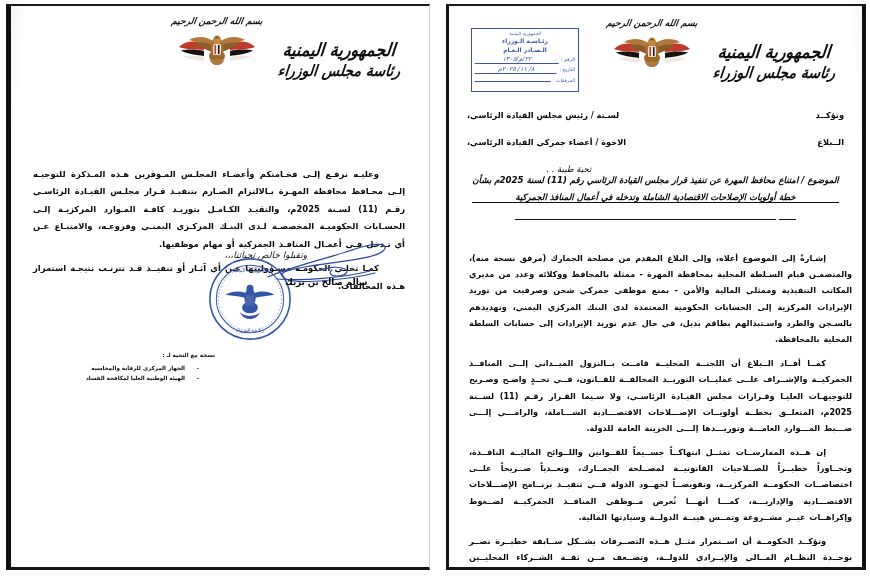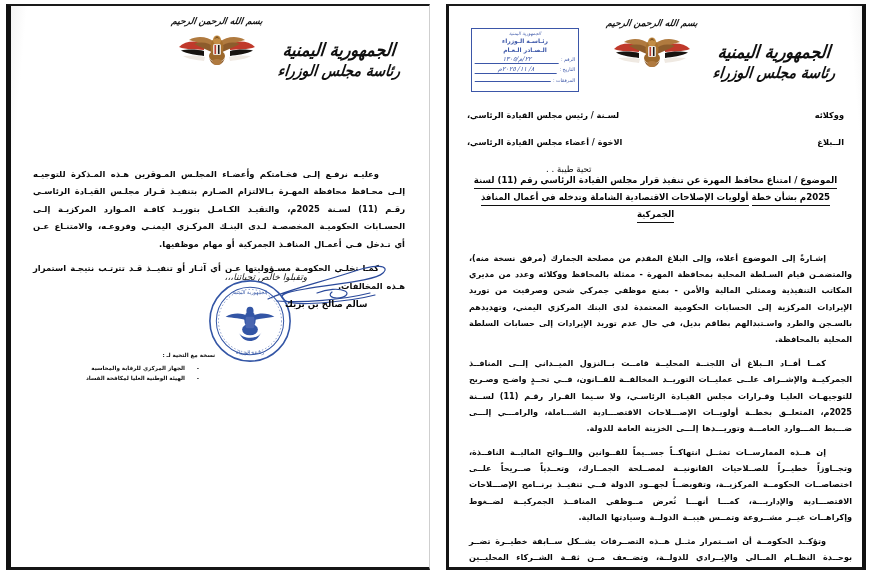--- a/index.html
+++ b/index.html
@@ -169,48 +169,50 @@
     margin-bottom: 17px;
   }
   .addr-main { }
   .addr-hon { }
   .greeting {
     text-align: center;
     margin-top: 6px;
     margin-right: 46%;
     font-family: "DejaVu Serif", "Liberation Serif", serif;
     font-weight: 400;
+    font-style: italic;
     font-size: 8.6px;
     letter-spacing: -0.3px;
   }
 
   
   .subject {
     position: absolute;
     top: 166px;
     right: 16px;
     left: 16px;
     font-size: 8.6px;
     font-weight: 700;
     color: #050505;
     line-height: 1.95;
     text-align: center;
   }
   .subject span {
     border-bottom: 1px solid #101010;
-    padding-bottom: 3px;
+    padding-bottom: 17px;
     display: inline;
+    font-style: italic;
   }
   .subj-l1 { display: block; }
   .subj-l2 { display: block; }
 
   
   .closing {
     position: absolute;
-    top: 266px;
+    top: 244px;
     right: 0;
     left: 0;
     height: 150px;
   }
   .regards {
     position: absolute;
     top: 0;
     right: 122px;
     font-family: "DejaVu Serif", "Liberation Serif", serif;
     font-style: italic;
@@ -459,26 +461,26 @@
           </svg>
         </div>
         <div class="lh-calli">
           <span class="l1">الجمهورية اليمنية</span>
           <span class="l2">رئاسة مجلس الوزراء</span>
         </div>
       </div>
 
       <div class="addressees">
         <div class="addr-row">
-          <span class="addr-hon">ووكلائه</span>
+          <span class="addr-hon">وتؤكــد</span>
           <span class="addr-main">لسـنة / رئيس مجلس القيادة الرئاسي،</span>
         </div>
         <div class="addr-row">
           <span class="addr-hon">الــبلاغ</span>
-          <span class="addr-main">الاخوة / أعضاء مجلس القيادة الرئاسي،</span>
+          <span class="addr-main">الاخوة / أعضاء جمركي القيادة الرئاسي،</span>
         </div>
         <div class="greeting">تحية طيبة . .</div>
       </div>
 
       <div class="subject">
         <span class="subj-l1">الموضوع / امتناع محافظ المهرة عن تنفيذ قرار مجلس القيادة الرئاسي رقم (11) لسنة 2025م بشأن خطة</span>
         <span class="subj-l2">أولويات الإصلاحات الاقتصادية الشاملة وتدخله في أعمال المنافذ الجمركية</span>
       </div>
 
       <div class="body-text right-body">

